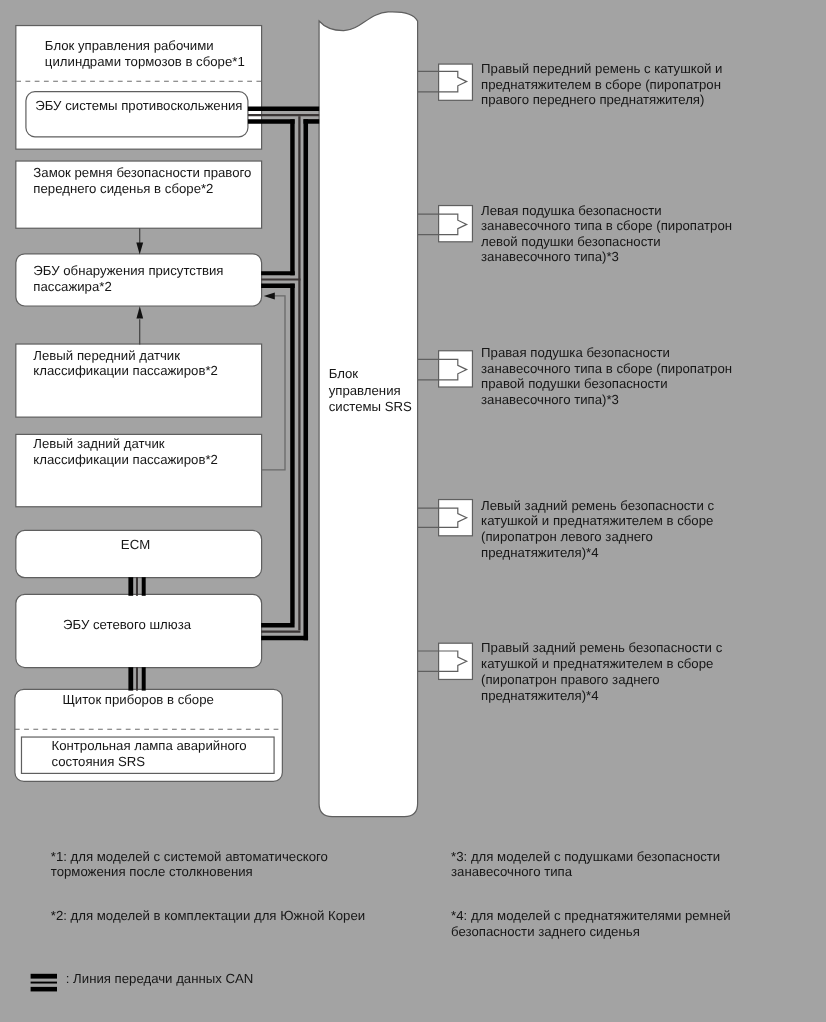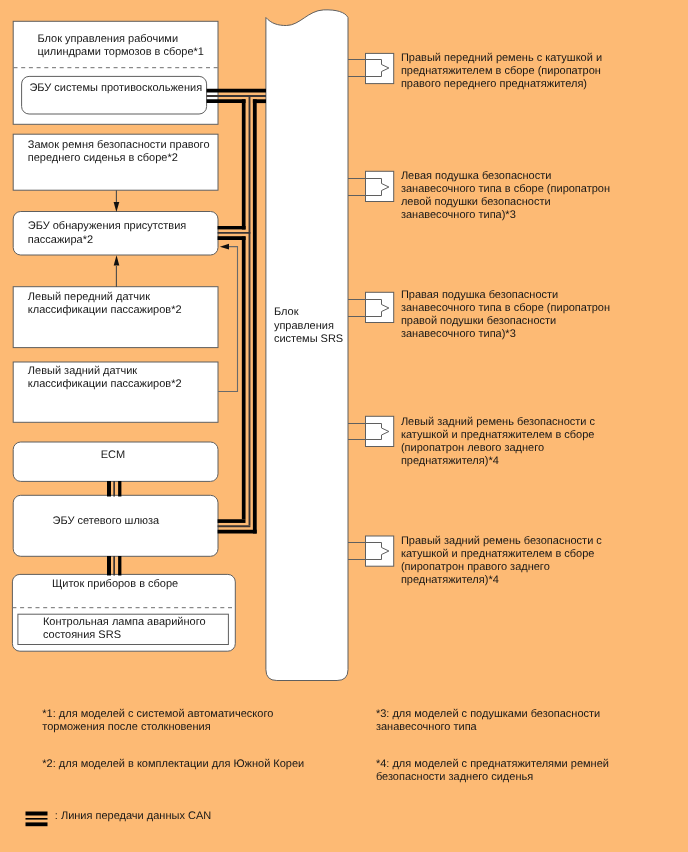--- a/index.html
+++ b/index.html
@@ -1,20 +1,20 @@
 <!DOCTYPE html>
 <html><head>
 <meta charset="utf-8">
 <style>
   html,body{margin:0;padding:0;background:#ffffff;}
   body{width:688px;height:852px;overflow:hidden;
        font-family:"Liberation Sans",sans-serif;
        -webkit-font-smoothing:antialiased;
        text-rendering:geometricPrecision;}
-  #stage{position:relative;width:688px;height:852px;background:#fdba74;}
+  #stage{position:relative;width:688px;height:852px;background:#a3a3a3;}
   #stage svg{position:absolute;left:0;top:0;display:block;}
   text{font-family:"Liberation Sans",sans-serif;fill:#161616;}
   .t11{font-size:11px;}
   .t10{font-size:11px;}
   .box{fill:#ffffff;stroke:#5f5f5f;stroke-width:1;}
   .dash{stroke:#6e6e6e;stroke-width:1;stroke-dasharray:4 3.7;fill:none;}
   .wire{fill:none;stroke:#5f5f5f;stroke-width:1;}
   .busblk{fill:#000000;}
 </style>
 </head>

